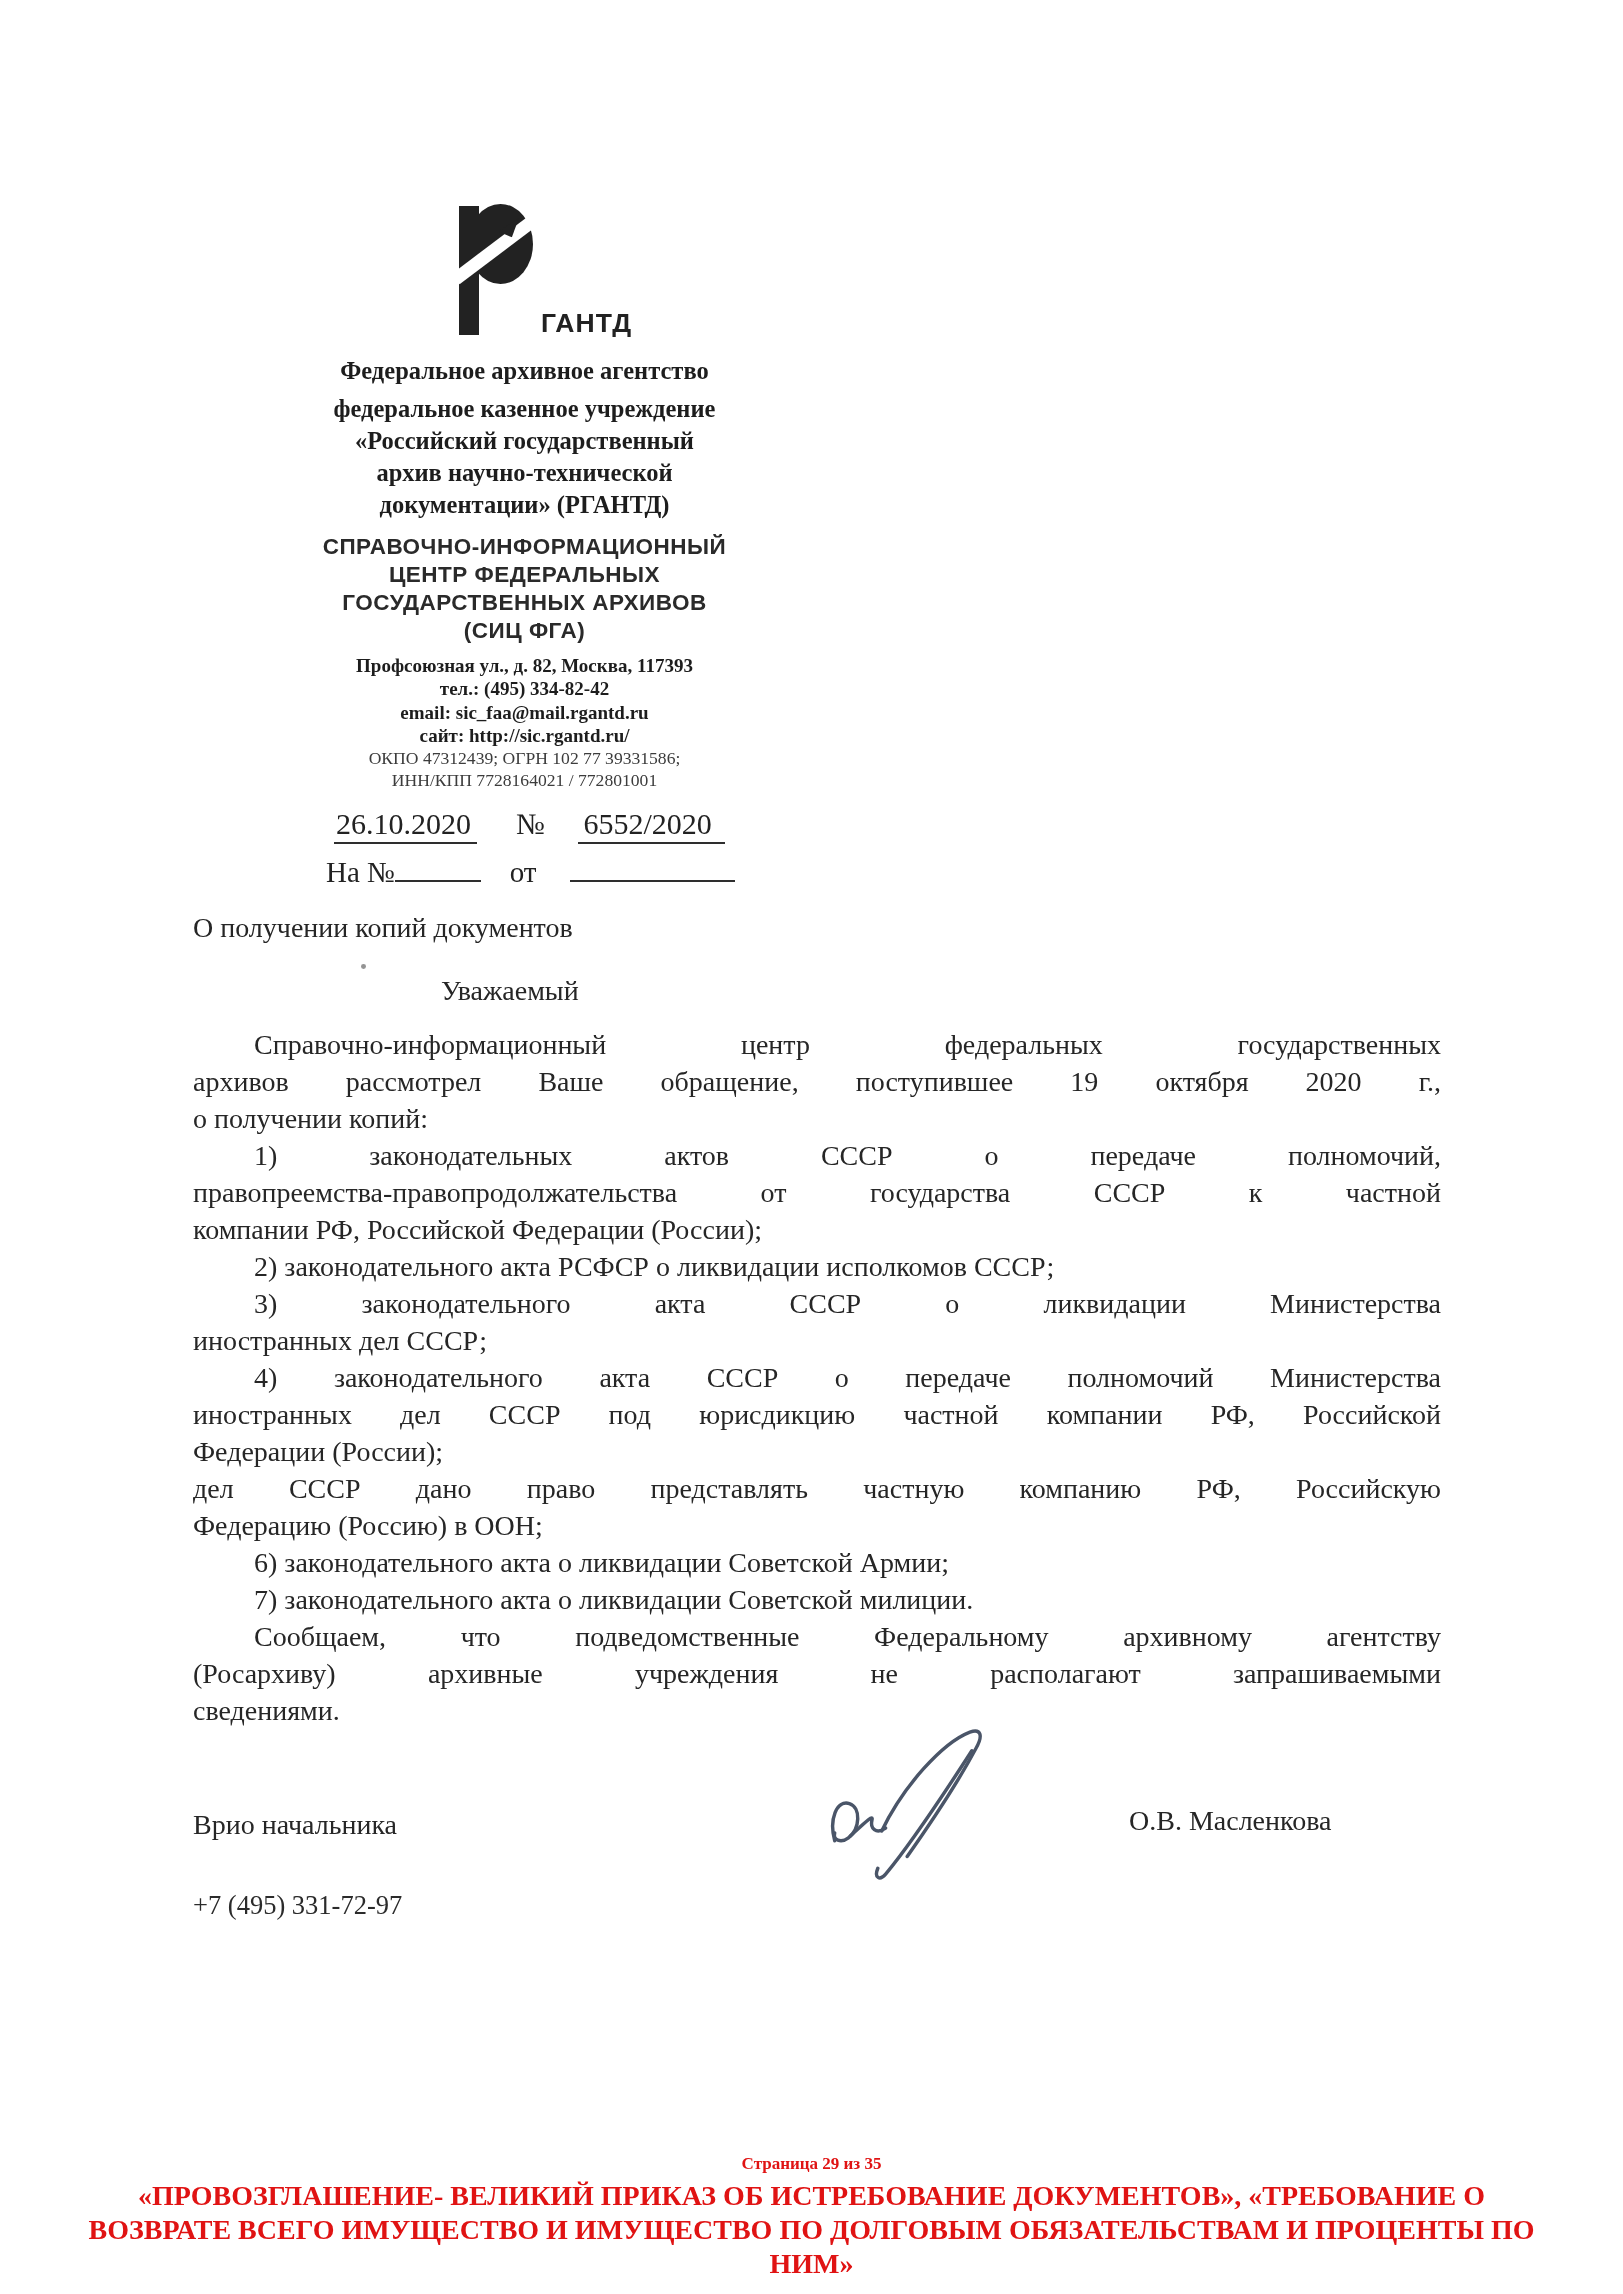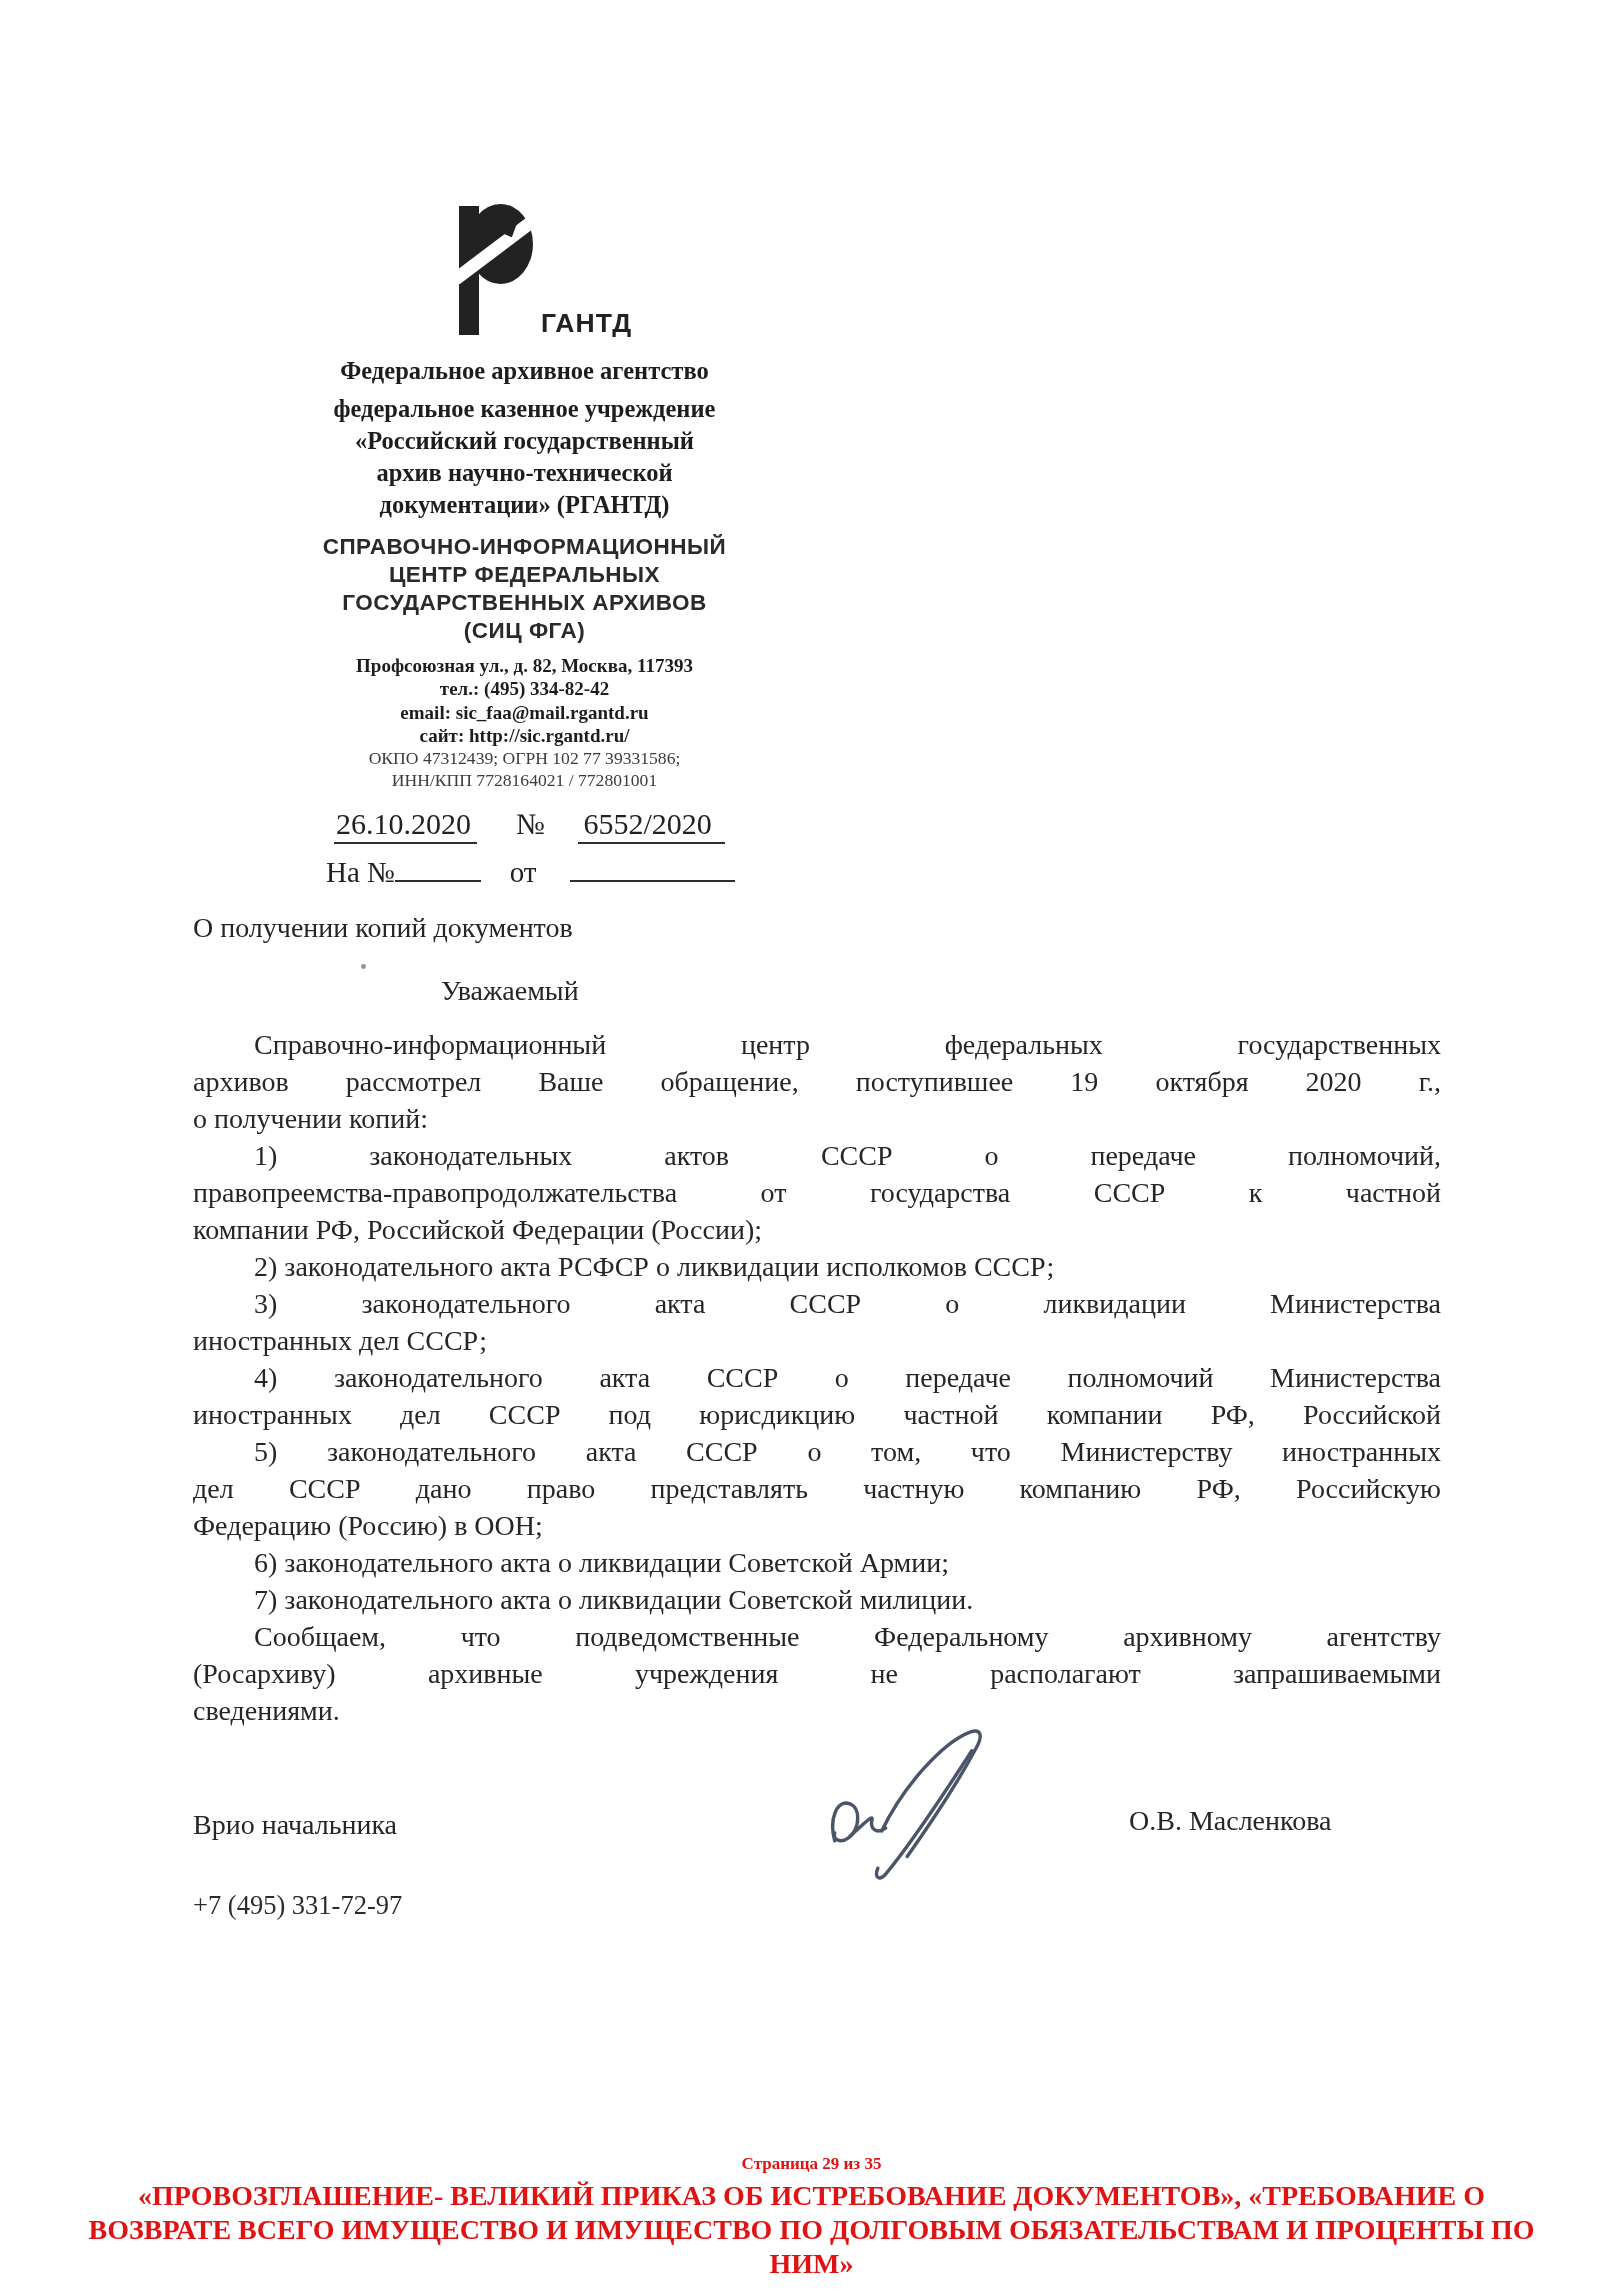--- a/index.html
+++ b/index.html
@@ -122,21 +122,21 @@
     <div class="bline">архивов рассмотрел Ваше обращение, поступившее 19 октября 2020 г.,</div>
     <div class="bline end">о получении копий:</div>
     <div class="bline ind">1) законодательных актов СССР о передаче полномочий,</div>
     <div class="bline">правопреемства-правопродолжательства от государства СССР к частной</div>
     <div class="bline end">компании РФ, Российской Федерации (России);</div>
     <div class="bline ind end">2) законодательного акта РСФСР о ликвидации исполкомов СССР;</div>
     <div class="bline ind">3) законодательного акта СССР о ликвидации Министерства</div>
     <div class="bline end">иностранных дел СССР;</div>
     <div class="bline ind">4) законодательного акта СССР о передаче полномочий Министерства</div>
     <div class="bline">иностранных дел СССР под юрисдикцию частной компании РФ, Российской</div>
-    <div class="bline ind">5) законодательного акта СССР о том, что Министерству иностранных</div>
+    <div class="bline end">Федерации (России);</div>
     <div class="bline">дел СССР дано право представлять частную компанию РФ, Российскую</div>
     <div class="bline end">Федерацию (Россию) в ООН;</div>
     <div class="bline ind end">6) законодательного акта о ликвидации Советской Армии;</div>
     <div class="bline ind end">7) законодательного акта о ликвидации Советской милиции.</div>
     <div class="bline ind">Сообщаем, что подведомственные Федеральному архивному агентству</div>
     <div class="bline">(Росархиву) архивные учреждения не располагают запрашиваемыми</div>
     <div class="bline end">сведениями.</div>
   </div>
 
   <div class="signoff-position">Врио начальника</div>

